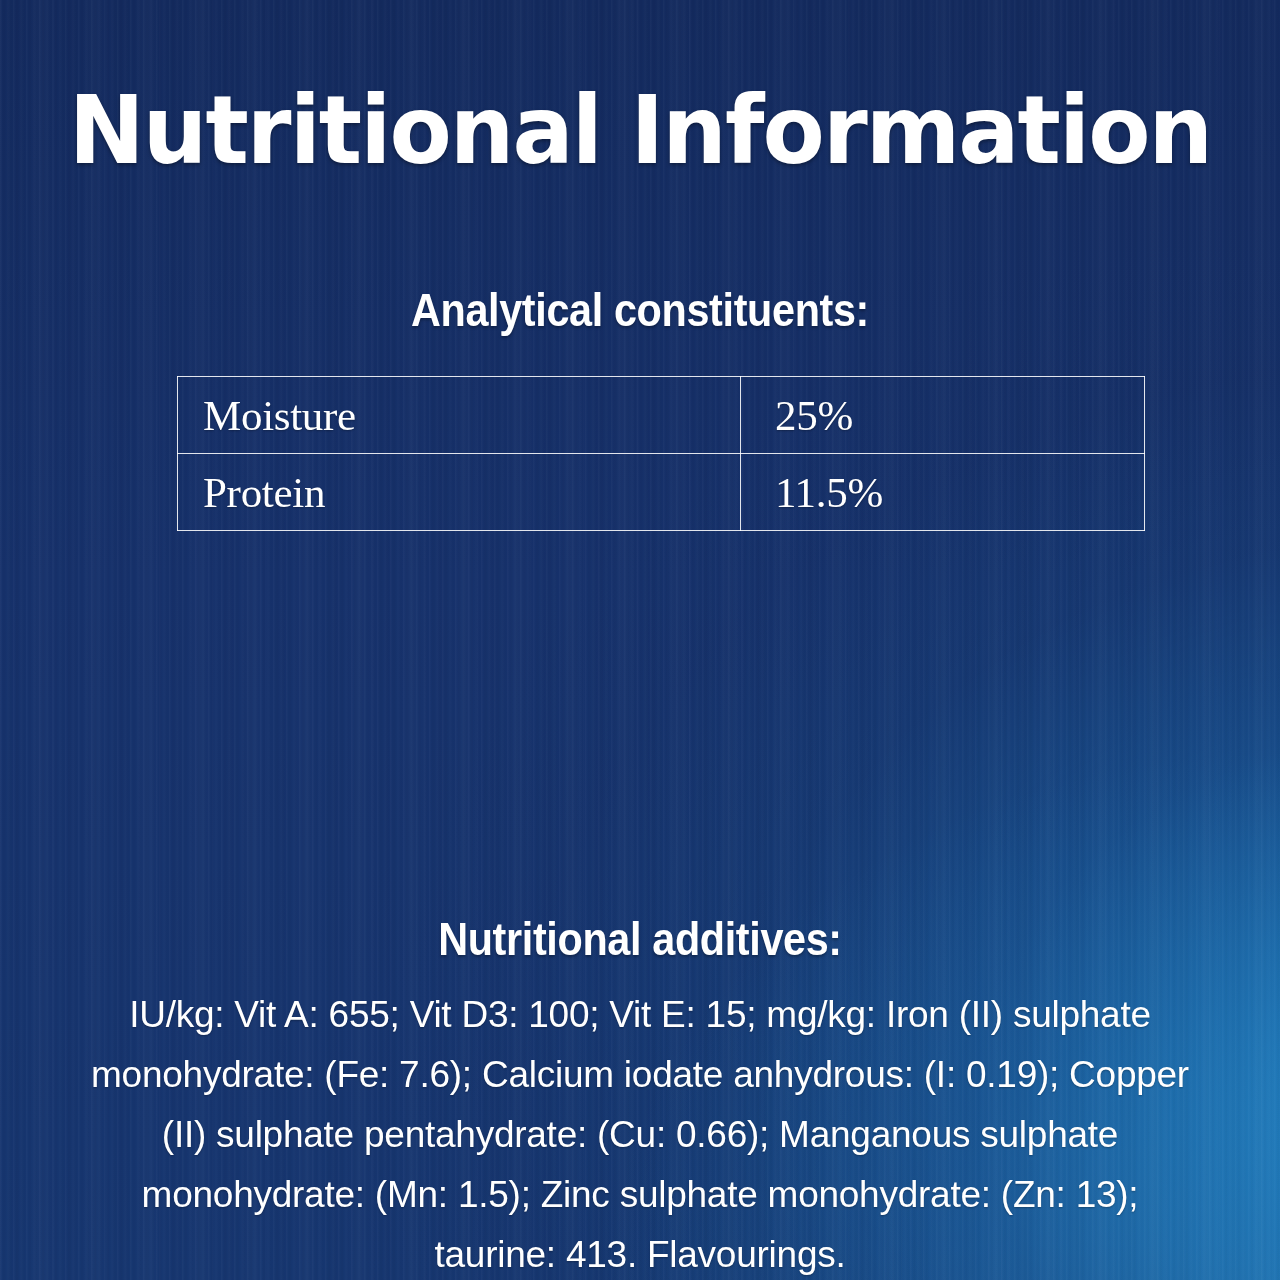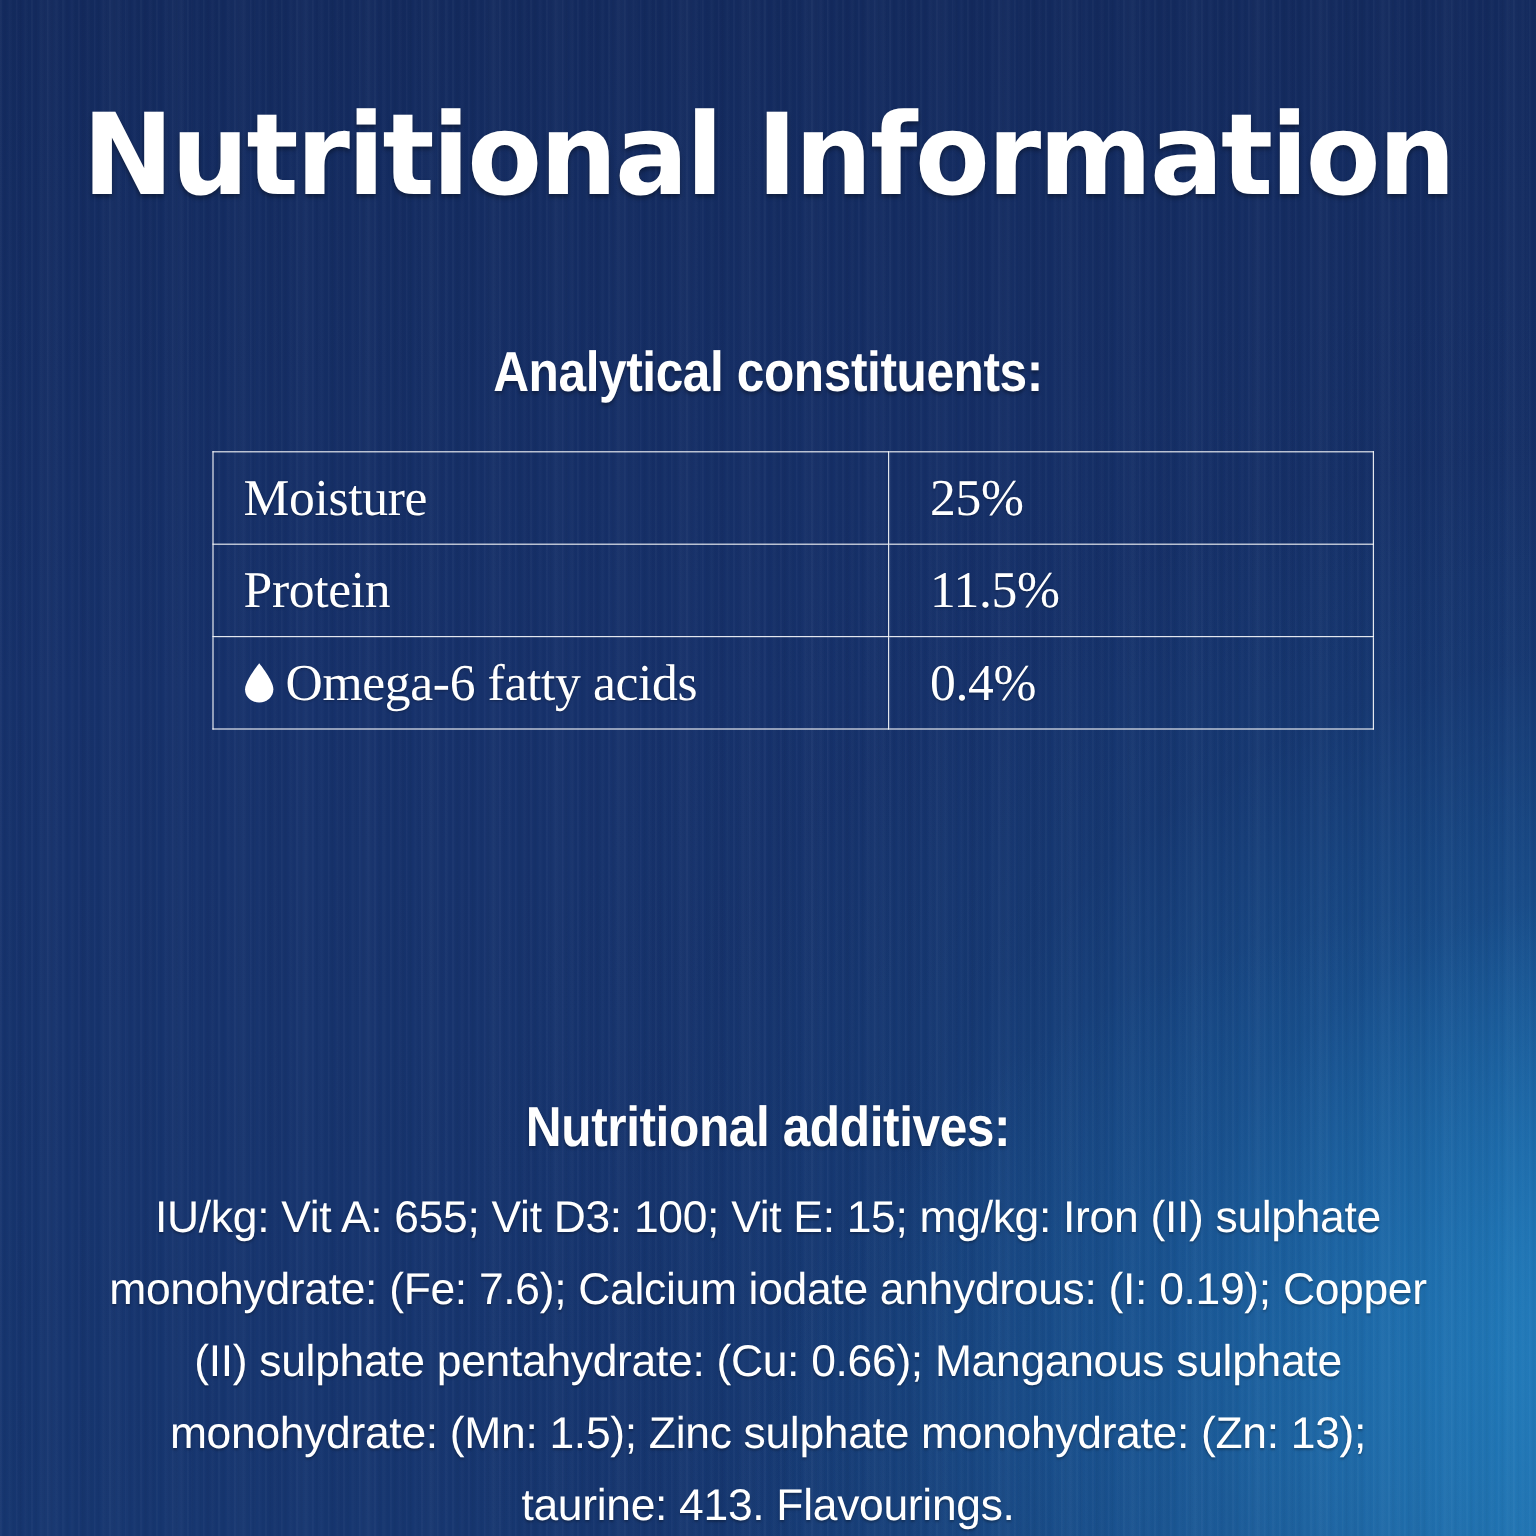--- a/index.html
+++ b/index.html
@@ -194,31 +194,20 @@
           <td class="cell-value">25%</td>
         </tr>
         <tr>
           <td class="cell-name">
             <div class="name-inner">
               <span>Protein</span>
             </div>
           </td>
           <td class="cell-value">11.5%</td>
         </tr>
-        <tr>
-          <td class="cell-name">
-            <div class="name-inner">
-              <svg class="drop-icon" viewBox="0 0 26 34" aria-hidden="true">
-                <path d="M13 0.8 C13 0.8 1.2 15.2 1.2 22.4 C1.2 28.9 6.5 33.4 13 33.4 C19.5 33.4 24.8 28.9 24.8 22.4 C24.8 15.2 13 0.8 13 0.8 Z" fill="#ffffff"></path>
-              </svg>
-              <span>Omega-6 fatty acids</span>
-            </div>
-          </td>
-          <td class="cell-value">0.4%</td>
-        </tr>
       </tbody>
     </table>
 
     <div class="section-heading" id="additives-heading">Nutritional additives:</div>
 
     <div id="additives-text">IU/kg: Vit A: 655; Vit D3: 100; Vit E: 15; mg/kg: Iron (II) sulphate monohydrate: (Fe: 7.6); Calcium iodate anhydrous: (I: 0.19); Copper (II) sulphate pentahydrate: (Cu: 0.66); Manganous sulphate monohydrate: (Mn: 1.5); Zinc sulphate monohydrate: (Zn: 13); taurine: 413. Flavourings.</div>
 
   </div>
 </div>
 

